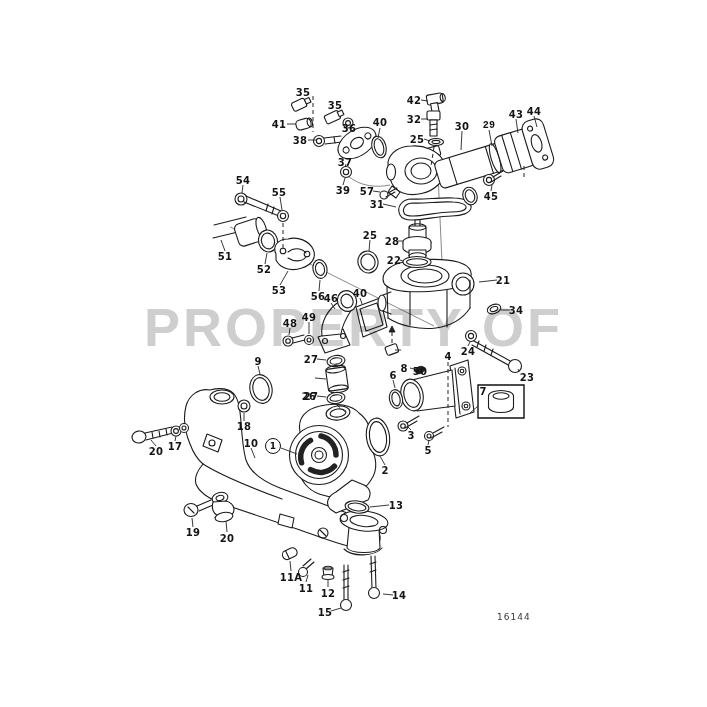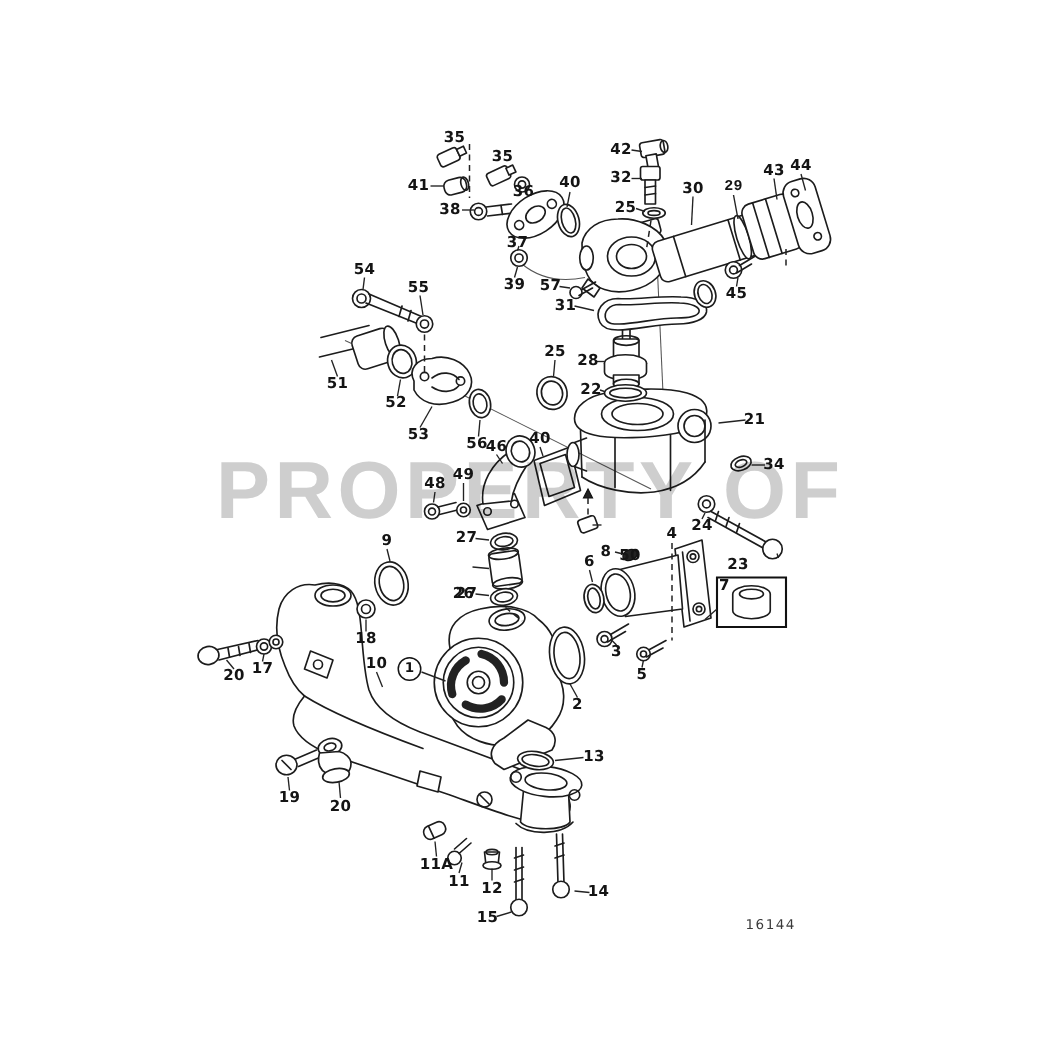--- a/index.html
+++ b/index.html
@@ -594,21 +594,21 @@
       <span class="callout" style="left: 394px; top: 260px;">22</span>
       <span class="callout" style="left: 503px; top: 280px;">21</span>
       <span class="callout" style="left: 516px; top: 310px;">34</span>
       <span class="callout" style="left: 318px; top: 296px;">56</span>
       <span class="callout" style="left: 331px; top: 298px;">46</span>
       <span class="callout" style="left: 360px; top: 293px;">40</span>
       <span class="callout" style="left: 290px; top: 323px;">48</span>
       <span class="callout" style="left: 309px; top: 317px;">49</span>
       <span class="callout" style="left: 420px; top: 350px; margin-top: 21px;">50</span>
       <span class="callout" style="left: 468px; top: 351px;">24</span>
-      <span class="callout" style="left: 492px; top: 377px;">23</span>
+      <span class="callout" style="left: 527px; top: 377px;">23</span>
       <span class="callout" style="left: 448px; top: 356px;">4</span>
       <span class="callout" style="left: 404px; top: 368px;">8</span>
       <span class="callout" style="left: 393px; top: 375px;">6</span>
       <span class="callout" style="left: 483px; top: 391px;">7</span>
       <span class="callout" style="left: 258px; top: 361px;">9</span>
       <span class="callout" style="left: 311px; top: 359px;">27</span>
       <span class="callout" style="left: 309px; top: 396px;">26</span>
       <span class="callout" style="left: 311px; top: 396px;">27</span>
       <span class="callout" style="left: 156px; top: 451px;">20</span>
       <span class="callout" style="left: 175px; top: 446px;">17</span>

